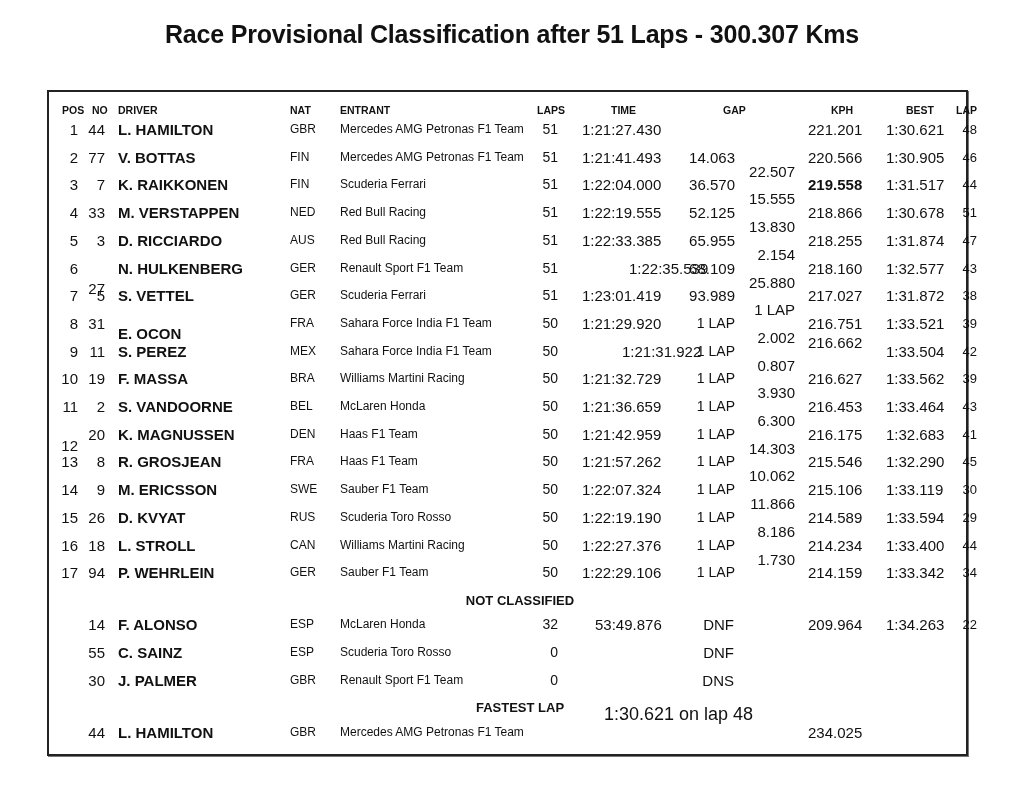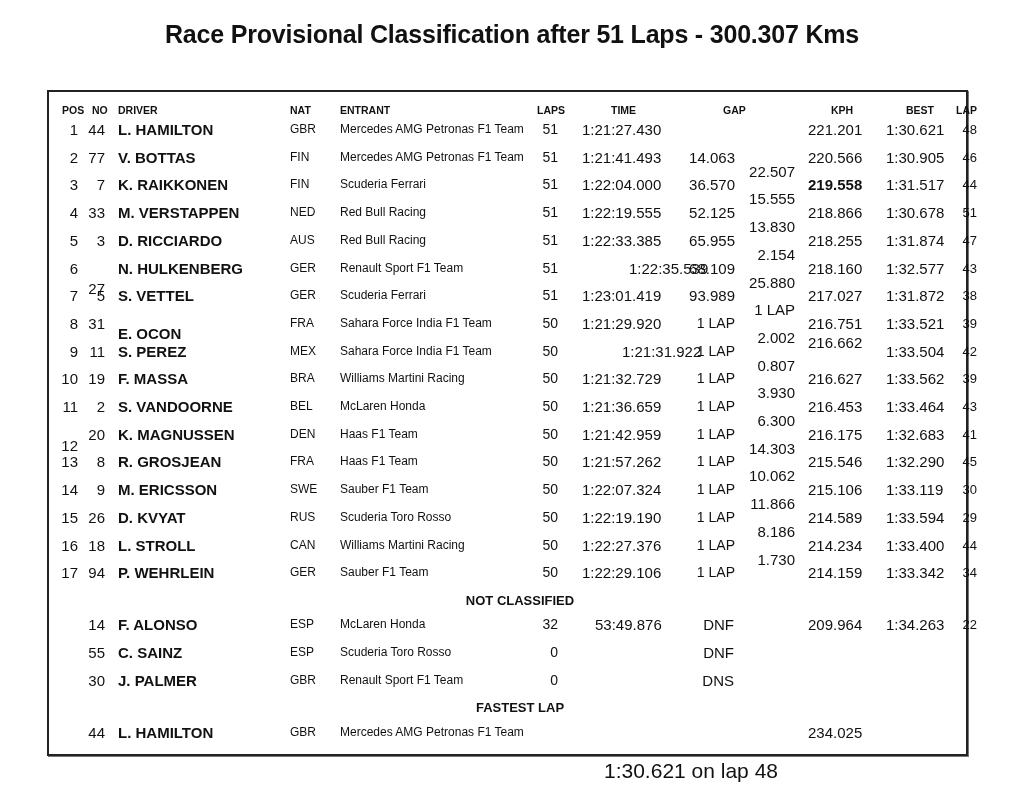--- a/index.html
+++ b/index.html
@@ -329,15 +329,15 @@
       <span class="cell blap" style="top: 673px;"></span>
     </div>
   </div>
 
 <div class="section" style="top:700px">FASTEST LAP</div>
 <div>
   <span class="cell no" style="top:724px">44</span>
   <span class="cell drv" style="top:724px">L. HAMILTON</span>
   <span class="cell nat" style="top:725px">GBR</span>
   <span class="cell ent" style="top:725px">Mercedes AMG Petronas F1 Team</span>
-  <span class="cell" style="top:759px;left:604px;font-size:21px">1:30.621 on lap 48</span>
+  <span class="cell" style="top:704px;left:604px;font-size:18px">1:30.621 on lap 48</span>
   <span class="cell kph" style="top:724px">234.025</span>
 </div>
 
 </body></html>

